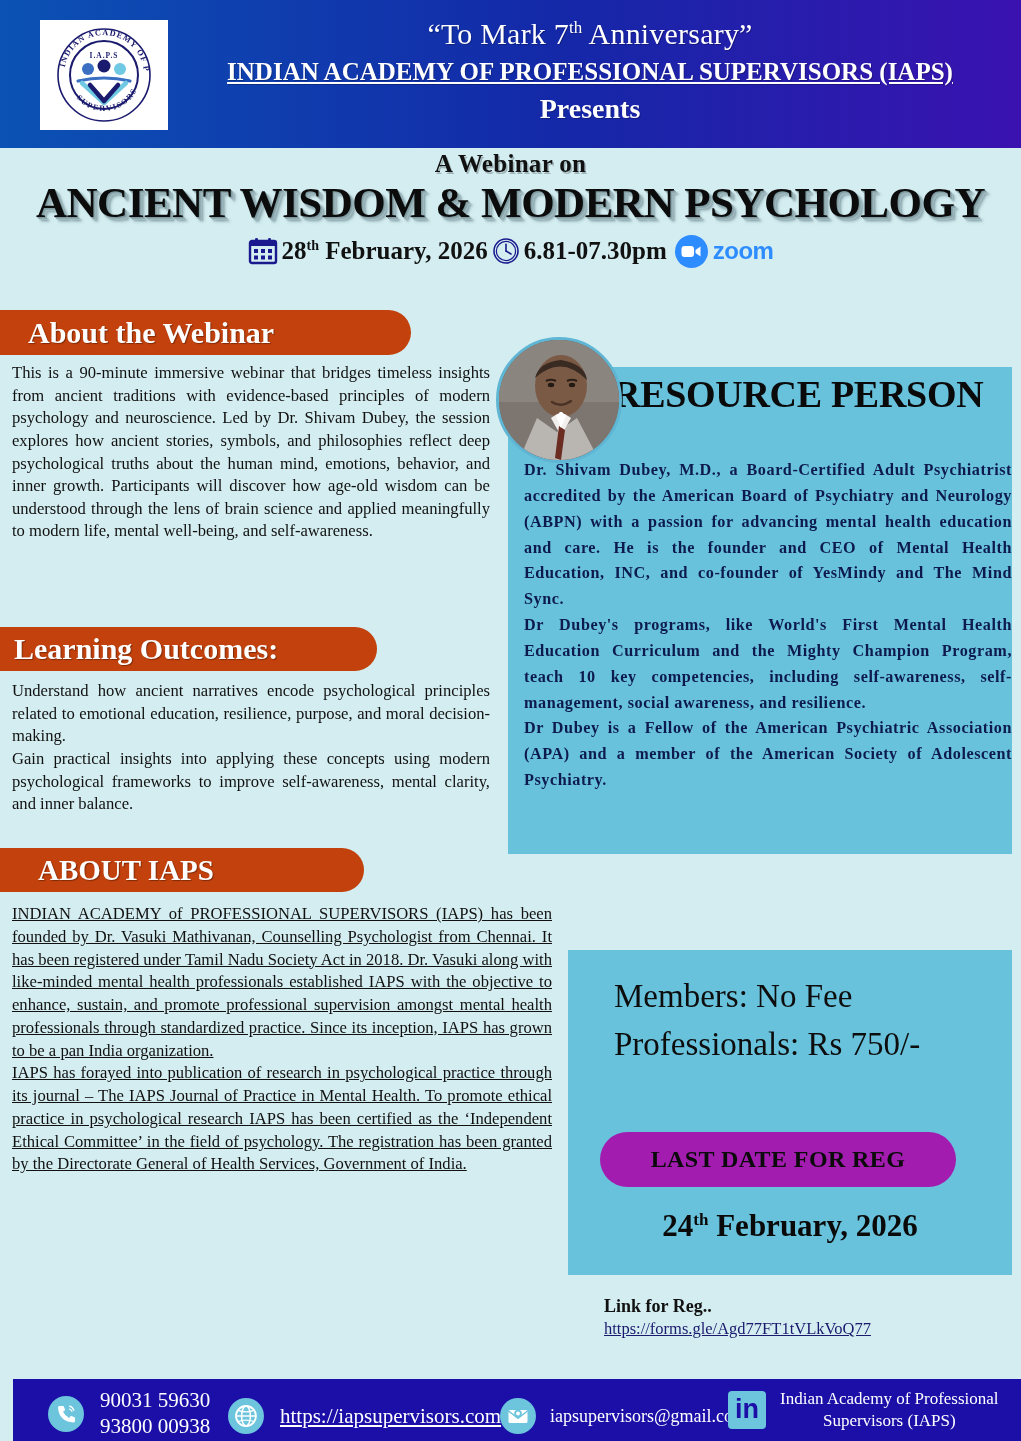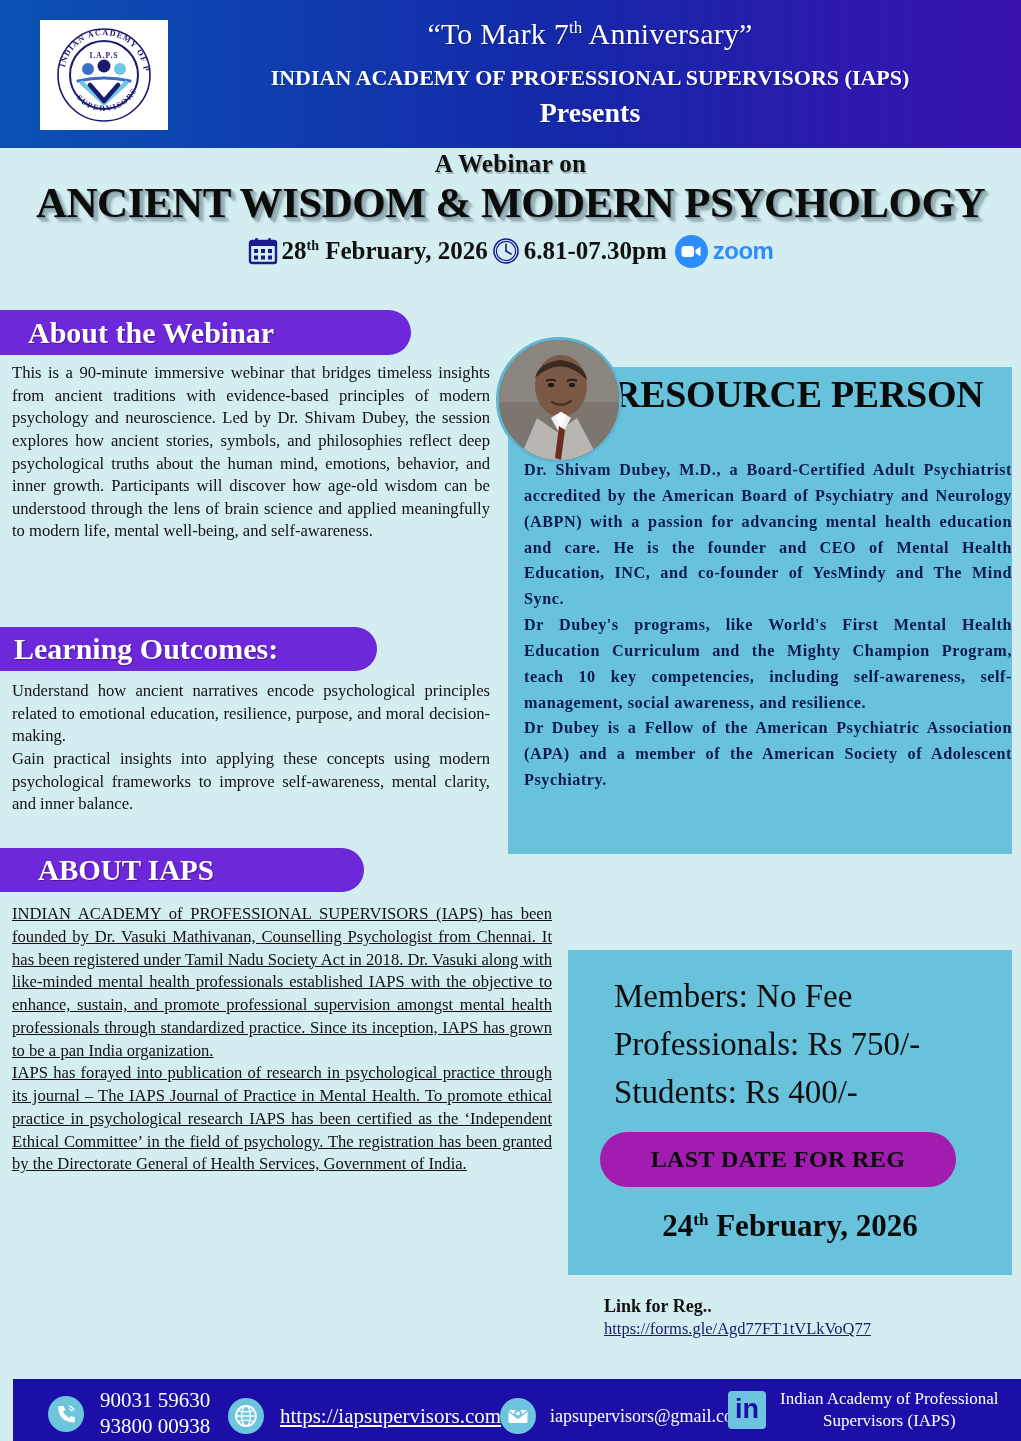--- a/index.html
+++ b/index.html
@@ -25,22 +25,23 @@
   .header-text{
     position:absolute;left:170px;top:16px;width:840px;
     text-align:center;color:#ffffff;
   }
   .hdr-line1{
     font-size:30px;font-weight:normal;letter-spacing:.2px;line-height:1.22;
     text-shadow:1px 1px 0 rgba(0,0,0,.25);
   }
   .hdr-line1 sup{font-size:17px;vertical-align:super;}
   .hdr-line2{
-    font-size:22px;font-weight:bold;line-height:1.32;margin-top:10px;
+    font-size:25px;font-weight:bold;line-height:1.32;margin-top:2px;
     text-shadow:1px 1px 0 rgba(0,0,0,.25);
+    text-decoration:underline;
   }
   .hdr-line3{
     font-size:28px;font-weight:bold;line-height:1.3;margin-top:3px;
     text-shadow:1px 1px 0 rgba(0,0,0,.25);
   }
 
   
   .titleblock{position:absolute;left:0;top:150px;width:1021px;text-align:center;}
   .webinar-on{
     font-size:25px;font-weight:bold;color:#111;letter-spacing:.3px;
@@ -61,21 +62,21 @@
   .icon-cal{width:30px;height:28px;display:inline-block;}
   .icon-clock{width:28px;height:28px;display:inline-block;}
   .zoom-badge{display:inline-flex;align-items:center;gap:5px;margin-left:4px;}
   .zoom-cam{width:33px;height:33px;border-radius:50%;background:#2d8cff;
     display:flex;align-items:center;justify-content:center;}
   .zoom-word{color:#2d8cff;font-family:"Liberation Sans",sans-serif;
     font-size:24px;font-weight:bold;letter-spacing:-0.5px;}
 
   
   .pill{
-    position:absolute;background:#6d28d9;color:#fff;
+    position:absolute;background:#c2410c;color:#fff;
     border-radius:0 40px 40px 0;
     display:flex;align-items:center;
     font-weight:bold;
     text-shadow:1px 1px 1px rgba(0,0,0,.35);
   }
   #pill-about{left:0;top:310px;width:383px;height:45px;padding-left:28px;font-size:30px;}
   #pill-outcomes{left:0;top:627px;width:363px;height:44px;padding-left:14px;font-size:30px;}
   #pill-iaps{left:0;top:848px;width:326px;height:44px;padding-left:38px;font-size:29px;}
 
   
@@ -282,21 +283,20 @@
     <p>Dr. Shivam Dubey, M.D., a Board-Certified Adult Psychiatrist accredited by the American Board of Psychiatry and Neurology (ABPN) with a passion for advancing mental health education and care. He is the founder and CEO of Mental Health Education, INC, and co-founder of YesMindy and The Mind Sync.</p>
     <p>Dr Dubey's programs, like World's First Mental Health Education Curriculum and the Mighty Champion Program, teach 10 key competencies, including self-awareness, self-management, social awareness, and resilience.</p>
     <p>Dr Dubey is a Fellow of the American Psychiatric Association (APA) and a member of the American Society of Adolescent Psychiatry.</p>
   </div>
 
 
   <div class="fees-box"></div>
   <div class="fees-lines">
     <div>Members: No Fee</div>
     <div>Professionals: Rs 750/-</div>
-    <div>Students: Rs 400/-</div>
   </div>
   <div class="reg-btn">LAST DATE FOR REG</div>
   <div class="last-date"><span>24</span><sup>th</sup><span> February, 2026</span></div>
 
   <div class="link-block">
     <div class="link-label">Link for Reg..</div>
     <a class="link-url" href="#">https://forms.gle/Agd77FT1tVLkVoQ77</a>
   </div>
 
   <div class="footer"></div>

